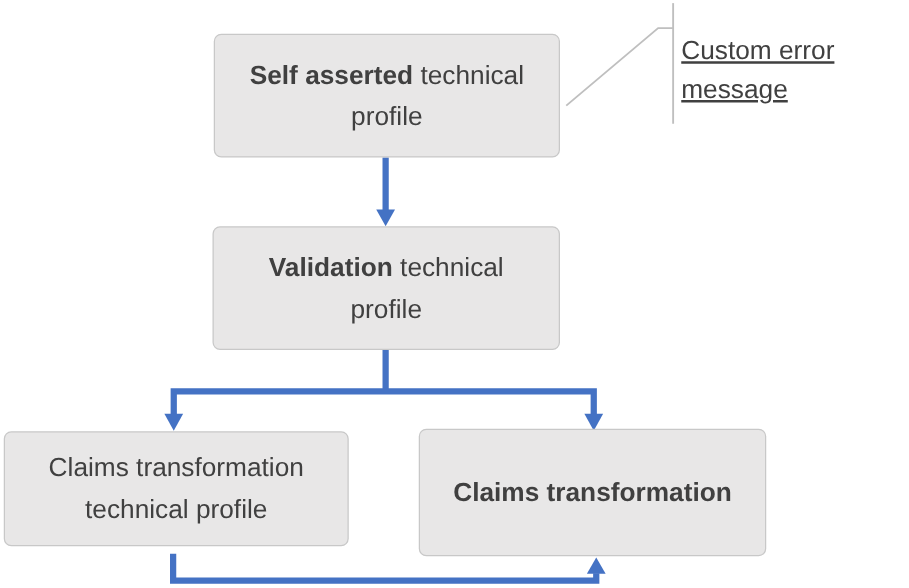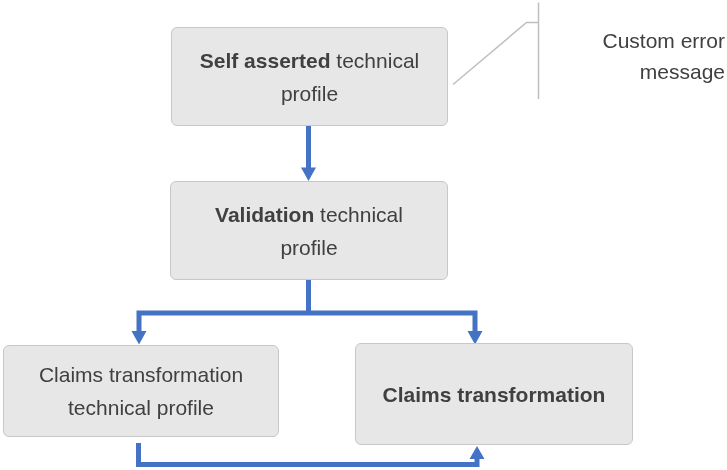--- a/index.html
+++ b/index.html
@@ -35,24 +35,25 @@
     line-height: 33px;
     padding: 0 18px;
   }
   .node .bold { font-weight: 700; }
   .node4 { padding: 0 8px; }
   .callout-label {
     position: absolute;
     left: 545px;
     top: 25px;
     width: 180px;
-    text-align: right;
+    text-align: left;
     color: #404040;
     font-size: 21px;
     line-height: 31px;
+    text-decoration: underline;
   }
 </style>
 </head>
 <body>
 
 <div class="canvas">
 
   <svg class="overlay" viewBox="0 0 727 470">
 
     <path class="callout-line" d="M453 84.5 L526.5 22.5 L538.5 22.5" stroke="#BFBFBF"></path>
@@ -75,19 +76,19 @@
   </div>
 
   <div class="node" style="left:170px; top:181px; width:278px; height:99px;">
     <div><span class="bold">Validation</span><span> technical profile</span></div>
   </div>
 
   <div class="node" style="left:3px; top:345px; width:276px; height:92px;">
     <div><span class="bold"></span><span>Claims transformation technical profile</span></div>
   </div>
 
-  <div class="node node4" style="left:355px; top:343px; width:278px; height:102px;">
+  <div class="node node4" style="left:335px; top:343px; width:278px; height:102px;">
     <div><span class="bold">Claims transformation</span><span></span></div>
   </div>
 
   <div class="callout-label">Custom error message</div>
 
 </div>
 
 </body></html>

